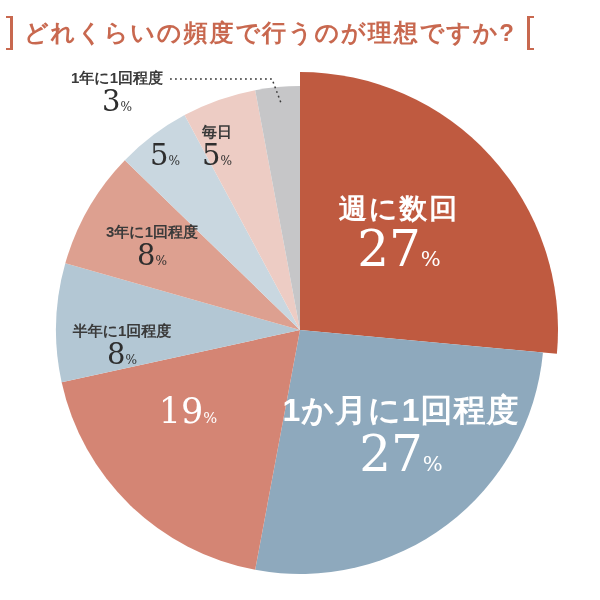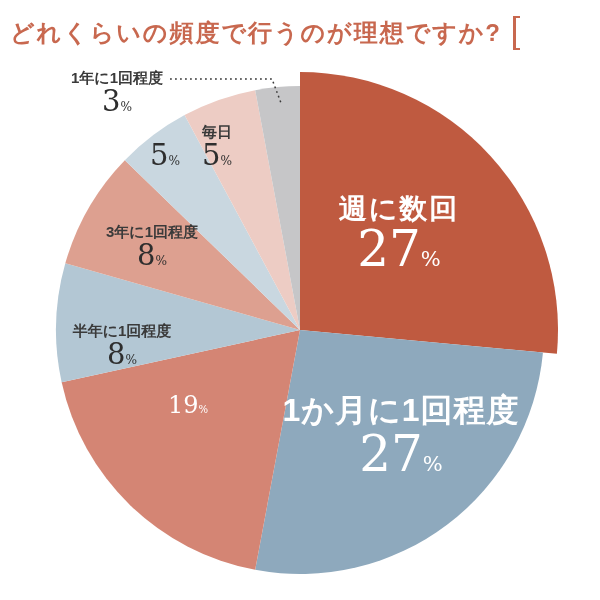--- a/index.html
+++ b/index.html
@@ -3,21 +3,21 @@
 <meta charset="utf-8">
 <style>
   html,body{margin:0;padding:0;background:#ffffff;}
   .stage{
     position:relative;width:600px;height:600px;overflow:hidden;
     background:#ffffff;
     font-family:"Liberation Sans", sans-serif;
   }
   
   .title-row{
-    position:absolute;top:16px;left:2px;width:492px;
+    position:absolute;top:16px;left:16px;width:492px;
     display:flex;align-items:center;justify-content:center;gap:10px;padding-left:8px;
   }
   .title-text{
     font-size:24px;font-weight:700;letter-spacing:2px;
     color:#c8684f;white-space:nowrap;
   }
   .bracket{position:relative;width:8px;height:34px;flex:0 0 auto;}
   .bracket .bar{position:absolute;top:0;bottom:0;width:3px;background:#c8684f;}
   .bracket .cap{position:absolute;height:2px;width:5px;background:#c8684f;}
   .bracket.left .bar{right:1px;}
@@ -41,21 +41,21 @@
   .lbl.white{color:#ffffff;}
   
   .l-weekly{left:399px;top:194px;}
   .l-weekly .name{font-size:28px;letter-spacing:2px;text-align:right;}
   .l-weekly .val{font-size:50px;}
   .l-monthly{left:401px;top:394px;}
   .l-monthly .name{font-size:32px;letter-spacing:1px;}
   .l-monthly .val{font-size:50px;}
   .l-biweekly{left:188px;top:393px;}
   .l-biweekly .name{font-size:23px;letter-spacing:1px;}
-  .l-biweekly .val{font-size:24px;}
+  .l-biweekly .val{font-size:35px;}
   
   .lbl.small .name{font-size:15px;font-weight:700;}
   .lbl.small .val{font-size:29px;}
   .l-halfyear{left:122px;top:323px;}
   .l-3year{left:152px;top:224px;}
   .l-fewmonths{left:165px;top:140px;}
   .l-daily{left:217px;top:124px;}
   .l-yearly{left:117px;top:70px;}
   .l-yearly .name{font-size:14px;}
   .l-yearly .val{font-size:27px;}

